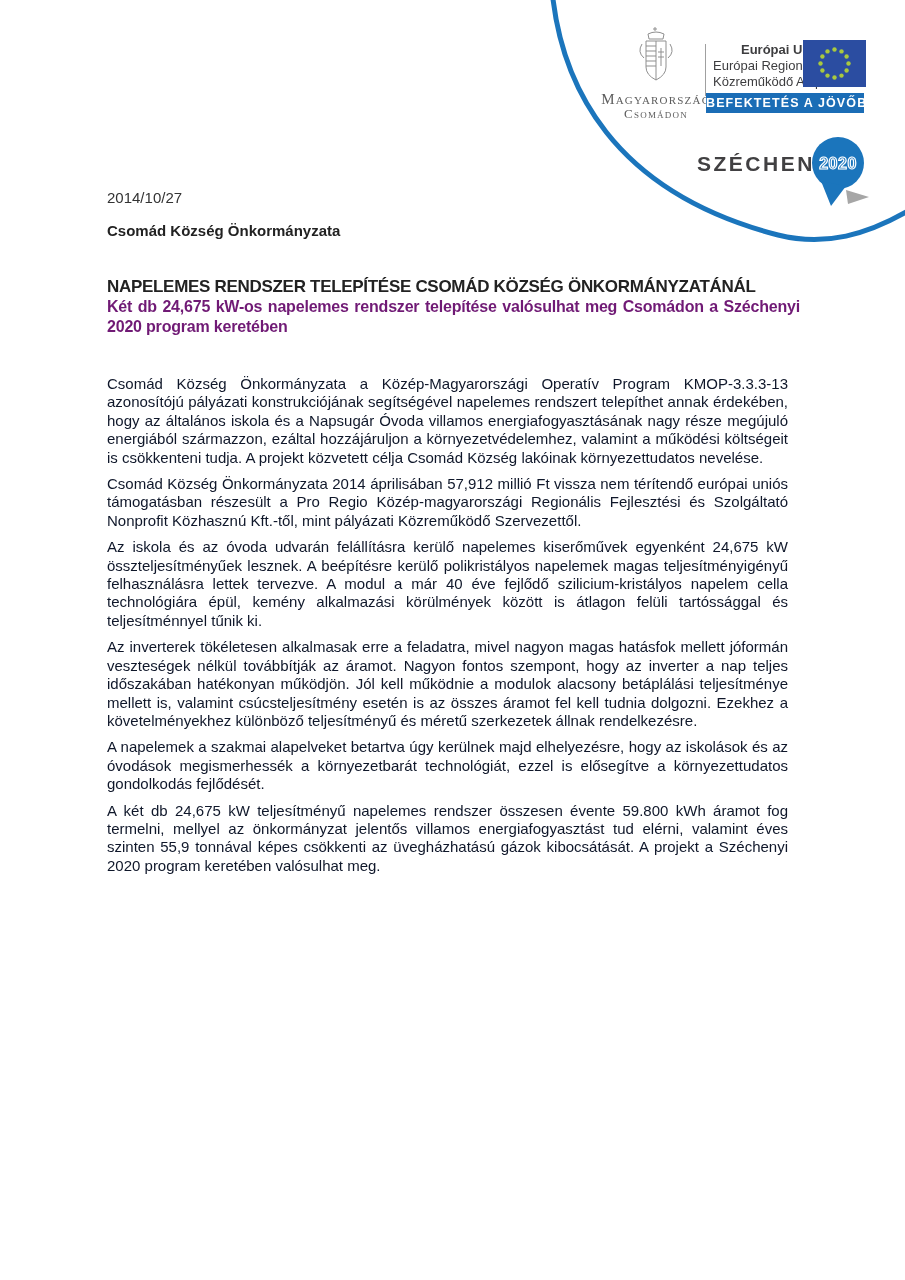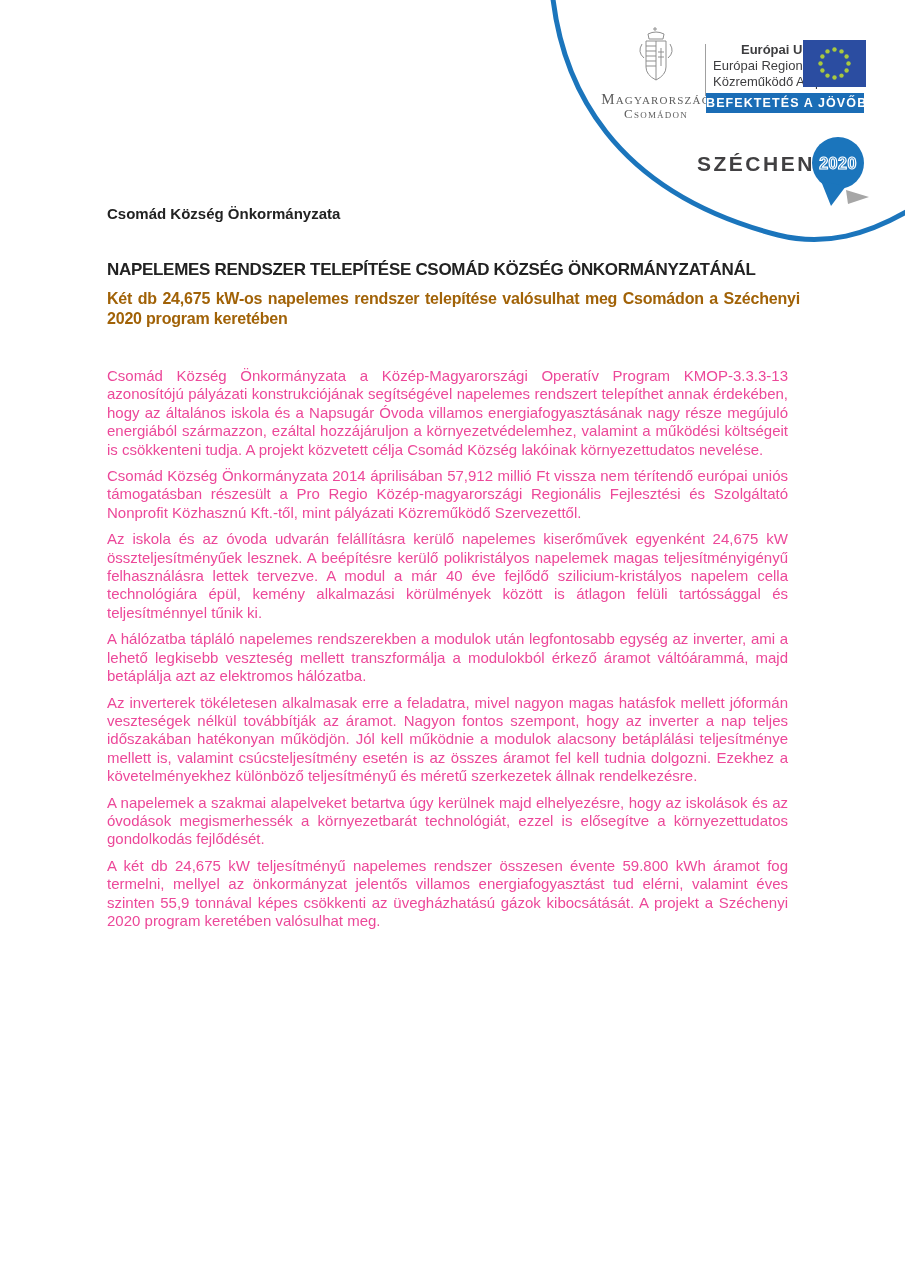--- a/index.html
+++ b/index.html
@@ -26,24 +26,24 @@
   .szechenyi-word{
     position:absolute;left:697px;top:152px;font-size:21px;font-weight:bold;
     letter-spacing:2.5px;color:#414042;white-space:nowrap;
   }
   .pin-svg{position:absolute;left:806px;top:134px;}
   
   .doc{position:absolute;left:107px;top:189px;width:693px;}
   .doc-date{font-size:15px;margin:0 0 13px 0;color:#333;}
   .doc-org{font-size:15px;font-weight:bold;margin:16px 0 38px 0;color:#222;}
   .doc-title{font-size:32px;font-weight:bold;color:#2454a8;margin:0 0 11px 0;letter-spacing:0;}
-  .doc-subtitle{font-size:17px;font-weight:bold;color:#222;margin:0 0 9px 0;letter-spacing:-0.3px;white-space:nowrap;}
-  .doc-lead{font-size:16px;font-weight:bold;color:#a16207;line-height:20px;margin:0 0 38px 0;
+  .doc-subtitle{font-size:17px;font-weight:bold;color:#222;margin:0 0 0 0;letter-spacing:-0.3px;white-space:nowrap;}
+  .doc-lead{font-size:16px;font-weight:bold;color:#701a75;line-height:20px;margin:0 0 38px 0;
     text-align:justify;letter-spacing:-0.2px;}
-  .doc-paragraphs p{font-size:15px;line-height:18.4px;margin:0 12px 8px 0;text-align:justify;color:#ec4899;}
+  .doc-paragraphs p{font-size:15px;line-height:18.4px;margin:0 12px 8px 0;text-align:justify;color:#0f172a;}
 </style>
 </head>
 <body>
 
 <div class="page">
 
   <svg class="arc-svg" width="905" height="270" viewBox="0 0 905 270">
     <path d="M 552 -10 C 561 85 612 192 778 235 C 826 247 868 234 908 211" fill="none" stroke="#1b75bc" stroke-width="5" stroke-linecap="round"></path>
   </svg>
 
@@ -91,27 +91,27 @@
 
   <div class="szechenyi-word">SZÉCHENYI</div>
   <svg class="pin-svg" width="84" height="84" viewBox="0 0 84 84">
     <polygon points="40,56 63,63 42,70" fill="#a6a6a6"></polygon>
     <circle cx="32" cy="29" r="26" fill="#1b75bc"></circle>
     <polygon points="15,47 25,72 40,52" fill="#1b75bc"></polygon>
     <text x="32" y="35" text-anchor="middle" font-family="Liberation Sans, sans-serif" font-size="16" font-weight="bold" fill="none" stroke="#ffffff" stroke-width="1.2" letter-spacing="0.5">2020</text>
   </svg>
 
   <div class="doc">
+    <p class="doc-date">2014/10/27</p>
     <p class="doc-org">Csomád Község Önkormányzata</p>
     <h2 class="doc-subtitle">NAPELEMES RENDSZER TELEPÍTÉSE CSOMÁD KÖZSÉG ÖNKORMÁNYZATÁNÁL</h2>
     <p class="doc-lead">Két db 24,675 kW-os napelemes rendszer telepítése valósulhat meg Csomádon a Széchenyi 2020 program keretében</p>
     <div class="doc-paragraphs">
         <p>Csomád Község Önkormányzata a Közép-Magyarországi Operatív Program KMOP-3.3.3-13 azonosítójú pályázati konstrukciójának segítségével napelemes rendszert telepíthet annak érdekében, hogy az általános iskola és a Napsugár Óvoda villamos energiafogyasztásának nagy része megújuló energiából származzon, ezáltal hozzájáruljon a környezetvédelemhez, valamint a működési költségeit is csökkenteni tudja. A projekt közvetett célja Csomád Község lakóinak környezettudatos nevelése.</p>
         <p>Csomád Község Önkormányzata 2014 áprilisában 57,912 millió Ft vissza nem térítendő európai uniós támogatásban részesült a Pro Regio Közép-magyarországi Regionális Fejlesztési és Szolgáltató Nonprofit Közhasznú Kft.-től, mint pályázati Közreműködő Szervezettől.</p>
         <p>Az iskola és az óvoda udvarán felállításra kerülő napelemes kiserőművek egyenként 24,675 kW összteljesítményűek lesznek. A beépítésre kerülő polikristályos napelemek magas teljesítményigényű felhasználásra lettek tervezve. A modul a már 40 éve fejlődő szilicium-kristályos napelem cella technológiára épül, kemény alkalmazási körülmények között is átlagon felüli tartóssággal és teljesítménnyel tűnik ki.</p>
-        <p>A hálózatba tápláló napelemes rendszerekben a modulok után legfontosabb egység az inverter, ami a lehető legkisebb veszteség mellett transzformálja a modulokból érkező áramot váltóárammá, majd betáplálja azt az elektromos hálózatba.</p>
         <p>Az inverterek tökéletesen alkalmasak erre a feladatra, mivel nagyon magas hatásfok mellett jóformán veszteségek nélkül továbbítják az áramot. Nagyon fontos szempont, hogy az inverter a nap teljes időszakában hatékonyan működjön. Jól kell működnie a modulok alacsony betáplálási teljesítménye mellett is, valamint csúcsteljesítmény esetén is az összes áramot fel kell tudnia dolgozni. Ezekhez a követelményekhez különböző teljesítményű és méretű szerkezetek állnak rendelkezésre.</p>
         <p>A napelemek a szakmai alapelveket betartva úgy kerülnek majd elhelyezésre, hogy az iskolások és az óvodások megismerhessék a környezetbarát technológiát, ezzel is elősegítve a környezettudatos gondolkodás fejlődését.</p>
         <p>A két db 24,675 kW teljesítményű napelemes rendszer összesen évente 59.800 kWh áramot fog termelni, mellyel az önkormányzat jelentős villamos energiafogyasztást tud elérni, valamint éves szinten 55,9 tonnával képes csökkenti az üvegházhatású gázok kibocsátását. A projekt a Széchenyi 2020 program keretében valósulhat meg.</p>
       </div>
   </div>
 
 </div>
 
 </body></html>

